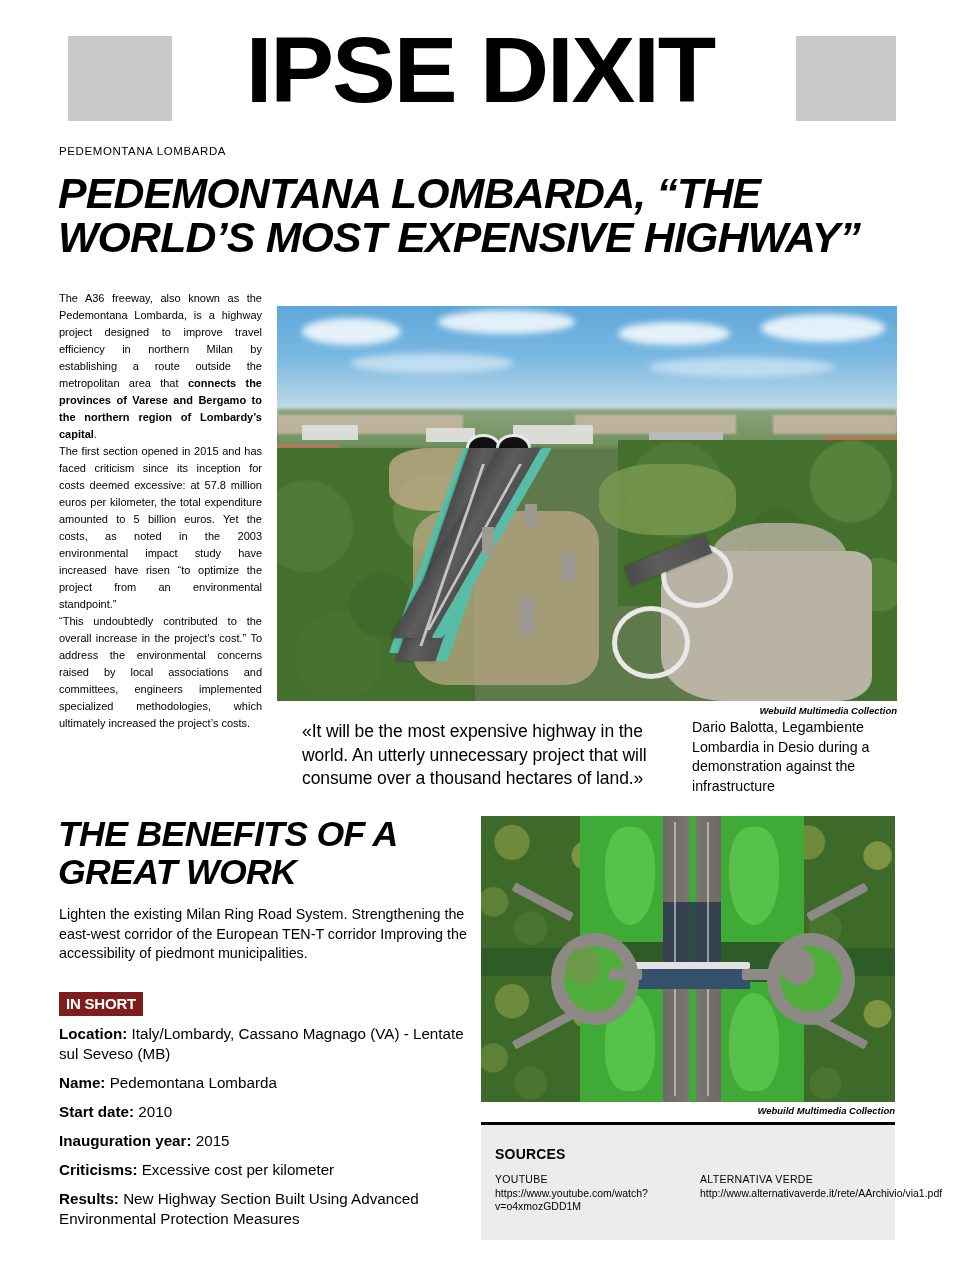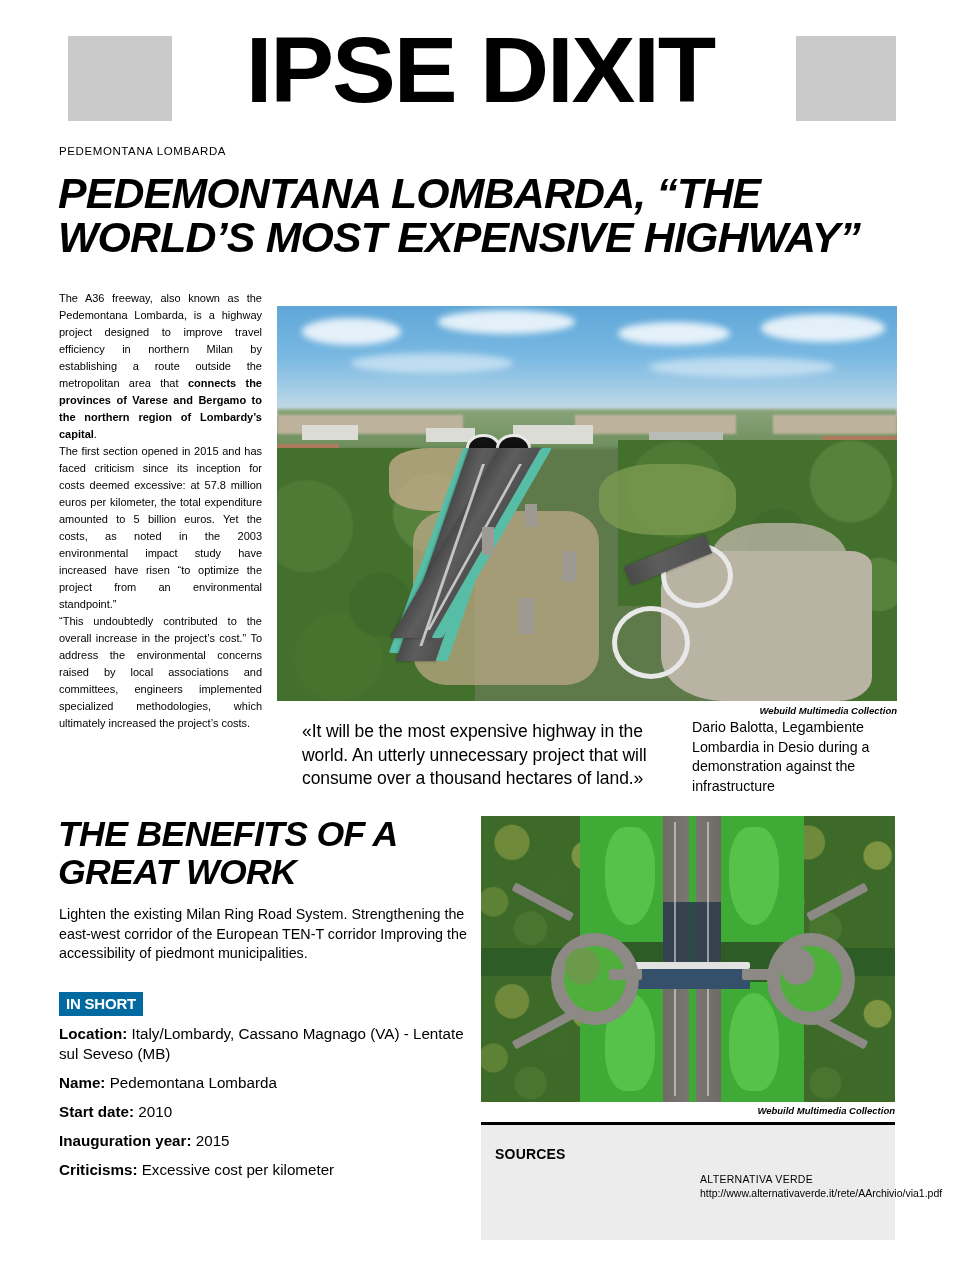--- a/index.html
+++ b/index.html
@@ -69,21 +69,21 @@
     font-weight:bold;font-style:italic;font-size:35px;line-height:38px;
     letter-spacing:-0.7px;transform:scaleX(1.02);transform-origin:left top;
   }
   .benefits{
     position:absolute;left:59px;top:905px;width:415px;
     font-size:14.3px;line-height:19.5px;
   }
 
   
   .inshort-badge{
-    position:absolute;left:59px;top:992px;background:#0369a1;color:#fff;
+    position:absolute;left:59px;top:992px;background:#7f1d1d;color:#fff;
     font-weight:bold;font-size:15px;line-height:15px;padding:4px 7px 5px 7px;
     letter-spacing:-0.2px;
   }
   .facts{position:absolute;left:59px;top:1024px;width:420px;}
   .fact{font-size:15.2px;line-height:20px;margin-bottom:9px;}
   .fact .k{font-weight:bold;}
 
   
   .photo-bottom{
     position:absolute;left:481px;top:816px;width:414px;height:286px;
@@ -255,20 +255,21 @@
   <div class="headline2">THE BENEFITS OF A GREAT WORK</div>
   <div class="benefits">Lighten the existing Milan Ring Road System. Strengthening the east-west corridor of the European TEN-T corridor Improving the accessibility of piedmont municipalities.</div>
 
   <div class="inshort-badge">IN SHORT</div>
   <div class="facts">
     <div class="fact"><span class="k">Location:</span> <span>Italy/Lombardy, Cassano Magnago (VA) - Lentate sul Seveso (MB)</span></div>
     <div class="fact"><span class="k">Name:</span> <span>Pedemontana Lombarda</span></div>
     <div class="fact"><span class="k">Start date:</span> <span>2010</span></div>
     <div class="fact"><span class="k">Inauguration year:</span> <span>2015</span></div>
     <div class="fact"><span class="k">Criticisms:</span> <span>Excessive cost per kilometer</span></div>
+    <div class="fact"><span class="k">Results:</span> <span>New Highway Section Built Using Advanced Environmental Protection Measures</span></div>
   </div>
 
   <div class="photo-bottom">
     <div class="p2">
       <div class="wood" style="left:0;top:0;width:30%;height:46%;"></div>
       <div class="wood" style="left:72%;top:0;width:28%;height:46%;"></div>
       <div class="wood" style="left:0;top:56%;width:30%;height:44%;"></div>
       <div class="wood" style="left:72%;top:56%;width:28%;height:44%;"></div>
 
       <div class="lawn" style="left:24%;top:0;width:22%;height:44%;"></div>
@@ -300,18 +301,22 @@
       <div class="rd" style="left:6%;top:68%;width:16%;height:3%;transform:rotate(-28deg);transform-origin:right center;"></div>
       <div class="rd" style="left:79%;top:34%;width:16%;height:3%;transform:rotate(-28deg);transform-origin:left center;"></div>
       <div class="rd" style="left:79%;top:68%;width:16%;height:3%;transform:rotate(28deg);transform-origin:left center;"></div>
     </div>
   </div>
   <div class="cap-credit cap-bottom">Webuild Multimedia Collection</div>
 
   <div class="src-rule"></div>
   <div class="sources"></div>
   <div class="src-title">SOURCES</div>
+  <div class="src-col src-left">
+    <div class="nm">YOUTUBE</div>
+    <div>https://www.youtube.com/watch?v=o4xmozGDD1M</div>
+  </div>
   <div class="src-col src-right">
     <div class="nm">ALTERNATIVA VERDE</div>
     <div>http://www.alternativaverde.it/rete/AArchivio/via1.pdf</div>
   </div>
 
 </div>
 
 </body></html>

